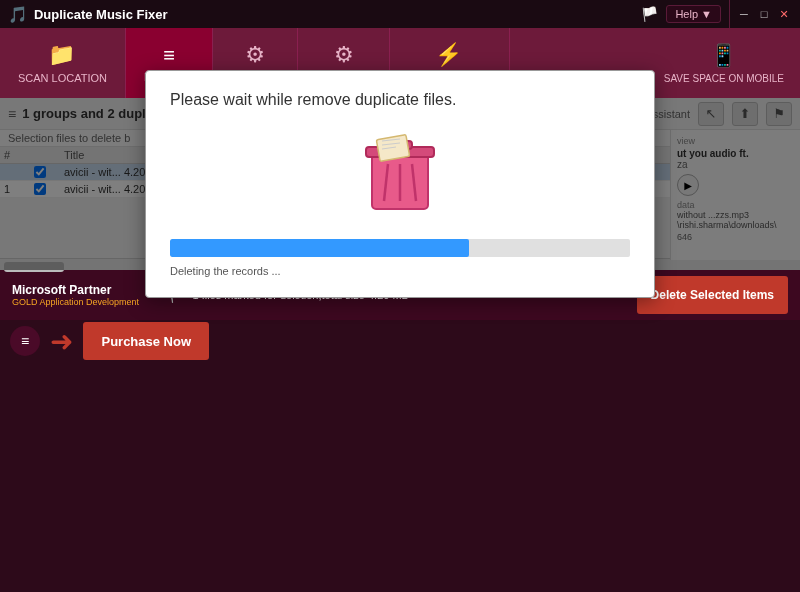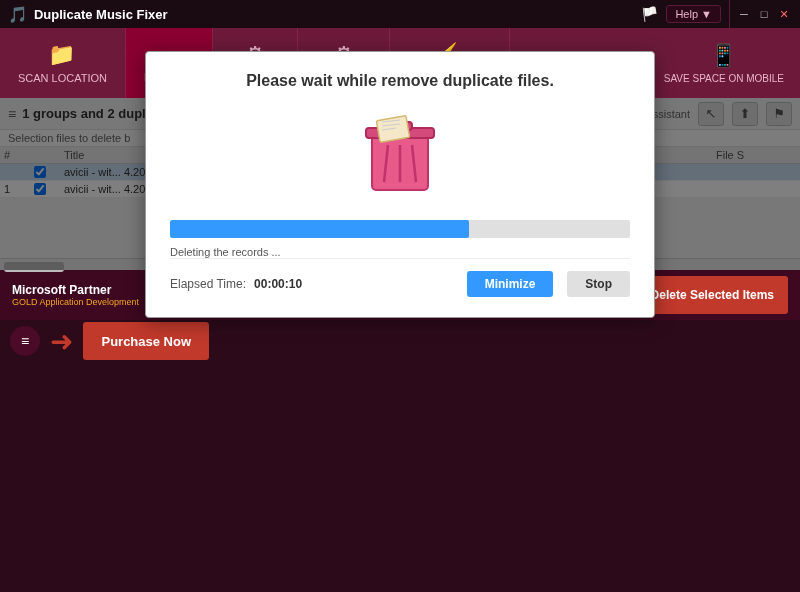--- a/index.html
+++ b/index.html
@@ -168,23 +168,23 @@
     }
     .modal {
       background: #fff;
       border: 1px solid #999;
       border-radius: 4px;
       width: 510px;
       padding: 20px 24px;
       box-shadow: 0 4px 20px rgba(0,0,0,0.4);
     }
     .modal-title {
-      text-align: center;
+      text-align: left;
       font-size: 16px;
-      font-weight: bold;
+      font-weight: normal;
       color: #333;
       margin-bottom: 20px;
     }
     .modal-icon-area {
       display: flex;
       justify-content: center;
       margin-bottom: 20px;
     }
     .progress-bar-container {
       background: #e0e0e0;
@@ -452,20 +452,30 @@
     <span style="font-size:11px;">avicii - wit... 4.20</span>
     <span></span>
   </div>
   <div class="table-row sub">
     <span style="font-size:11px;">1</span>
     <input type="checkbox" checked="" style="width: 12px; height: 12px;">
     <span style="font-size:11px;">avicii - wit... 4.20</span>
     <span></span>
   </div>
 
+  <div style="position:absolute; top:32px; right:0; width:130px; background:#f8f8f8; border-left:1px solid #ddd; padding:6px; height:130px; z-index:5; overflow:hidden;">
+    <div style="font-size:9px; color:#888; margin-bottom:2px;">view</div>
+    <div style="font-size:10px; color:#333; font-weight:bold;">ut you audio ft.</div>
+    <div style="font-size:10px; color:#666;">za</div>
+    <div style="width:22px;height:22px;border-radius:50%;border:1px solid #aaa;background:#f0f0f0;display:flex;align-items:center;justify-content:center;cursor:pointer;font-size:10px;margin:4px 0;">▶</div>
+    <div style="font-size:9px; color:#888;">data</div>
+    <div style="font-size:9px; color:#555;">without ...zzs.mp3</div>
+    <div style="font-size:9px; color:#555; word-break:break-all;">\rishi.sharma\downloads\</div>
+    <div style="font-size:9px; color:#666; margin-top:2px;">646</div>
+  </div>
 
   <div class="h-scrollbar" style="margin-top:60px;">
     <div class="h-scroll-thumb"></div>
   </div>
 
   <div class="modal-overlay">
     <div class="modal">
       <div class="modal-title">Please wait while remove duplicate files.</div>
 
       <div class="modal-icon-area">
@@ -486,30 +496,20 @@
           <line x1="22" y1="16" x2="40" y2="14" stroke="#ccc" stroke-width="1"></line>
           <line x1="22" y1="20" x2="36" y2="18" stroke="#ccc" stroke-width="1"></line>
         </svg>
       </div>
 
       <div class="progress-bar-container">
         <div class="progress-bar-fill" style="width:65%;"></div>
       </div>
       <div class="progress-text">Deleting the records ...</div>
 
-      <div class="modal-footer">
-        <div style="display:flex; align-items:center;">
-          <span class="elapsed-label">Elapsed Time:</span>
-          <span class="elapsed-time" style="margin-left:8px;">00:00:10</span>
-        </div>
-        <div style="display:flex; gap:6px;">
-          <button class="modal-btn btn-minimize">Minimize</button>
-          <button class="modal-btn btn-stop">Stop</button>
-        </div>
-      </div>
     </div>
   </div>
 
 </div>
 
 <div class="bottom-bar">
   <div class="ms-partner">
     <span class="ms-partner-title">Microsoft Partner</span>
     <span class="ms-partner-sub">GOLD Application Development</span>
   </div>

